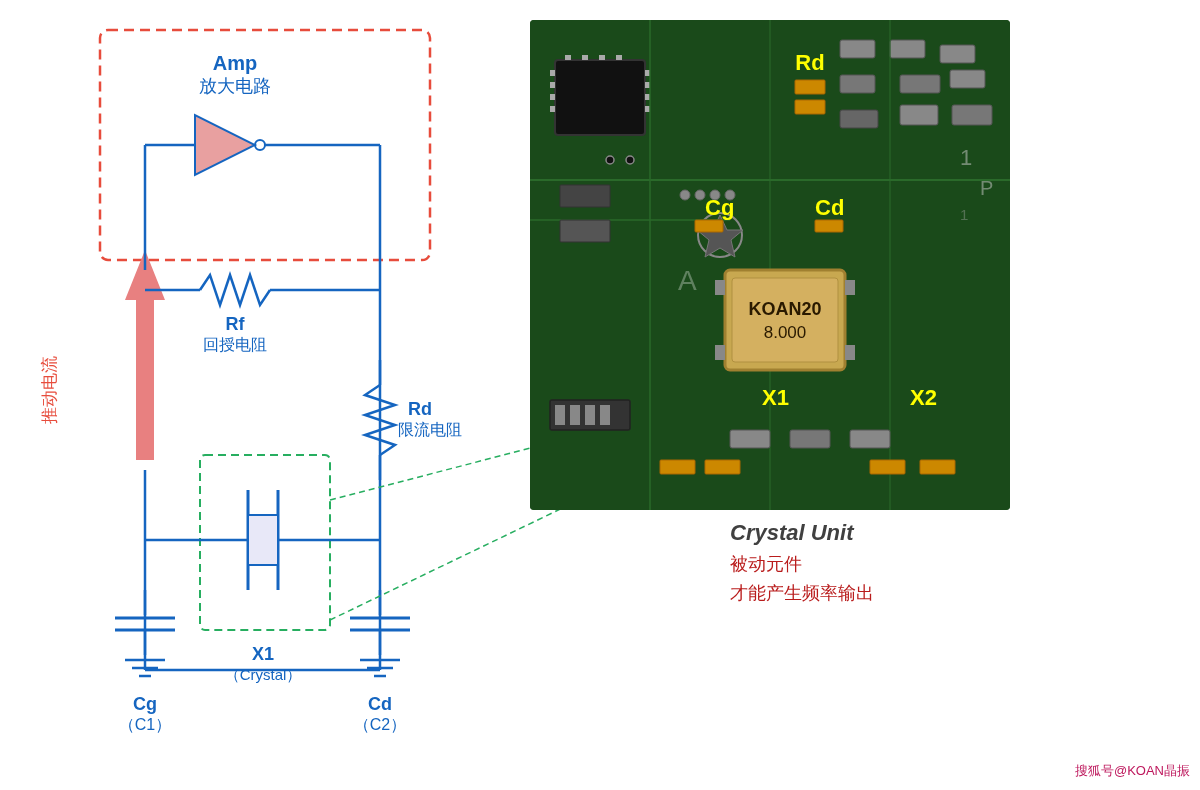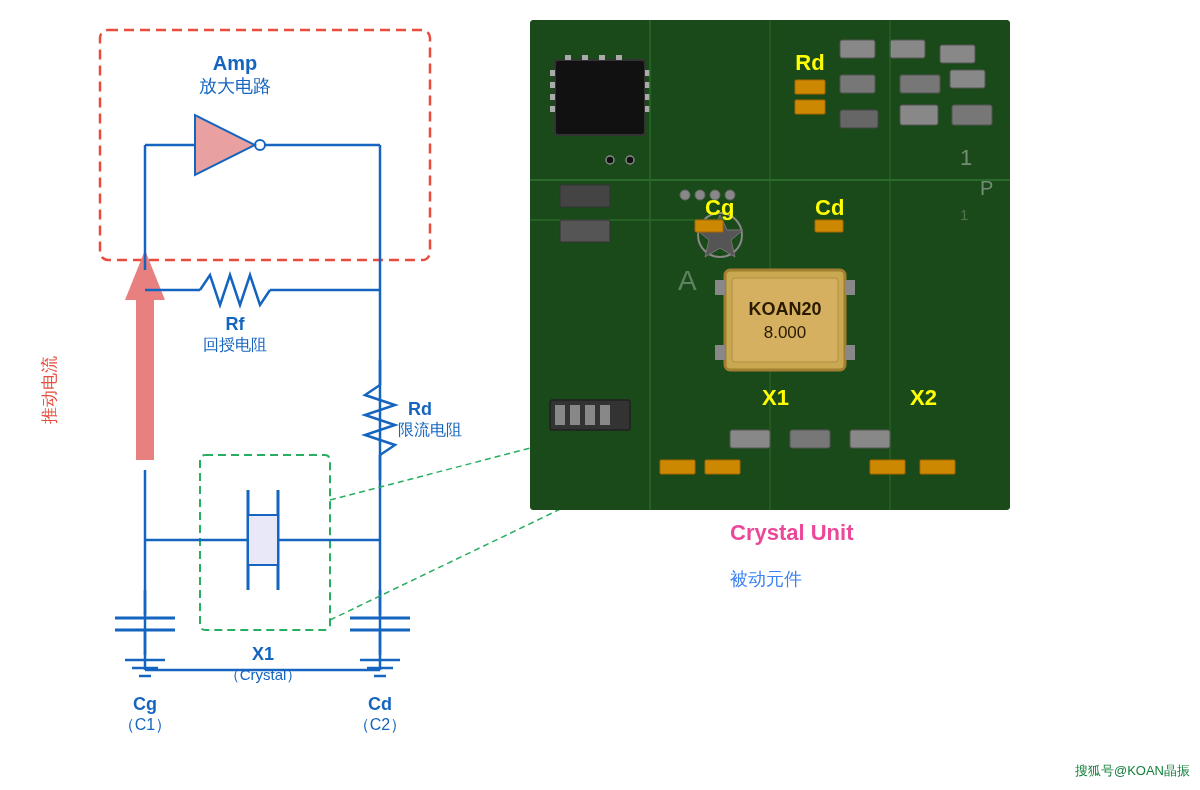--- a/index.html
+++ b/index.html
@@ -11,21 +11,21 @@
       overflow: hidden;
       position: relative;
     }
 
     
     #watermark {
       position: absolute;
       right: 10px;
       bottom: 10px;
       font-size: 13px;
-      color: #15803d;
+      color: #be185d;
     }
 
     
     #circuit-svg {
       position: absolute;
       left: 0;
       top: 0;
       width: 560px;
       height: 790px;
     }
@@ -45,27 +45,28 @@
     
     .crystal-unit-label {
       position: absolute;
       left: 730px;
       top: 520px;
     }
 
     .crystal-unit-title {
       font-size: 22px;
       font-weight: bold;
-      color: #ec4899;
-      margin-bottom: 19px;
+      color: #404040;
+      margin-bottom: 4px;
+      font-style: italic;
     }
 
     .crystal-unit-desc {
       font-size: 18px;
-      color: #3b82f6;
+      color: #b91c1c;
       line-height: 1.6;
     }
   </style>
 </head>
 <body>
 
 <svg id="circuit-svg" viewBox="0 0 560 790" xmlns="http://www.w3.org/2000/svg">
 
   <rect x="100" y="30" width="330" height="230" fill="none" stroke="#e74c3c" stroke-width="2.5" stroke-dasharray="10,6" rx="8"></rect>
 
@@ -253,18 +254,19 @@
     <text x="430" y="145" font-size="22" fill="#ccc" opacity="0.5">1</text>
     <text x="450" y="175" font-size="20" fill="#ccc" opacity="0.5">P</text>
     <text x="430" y="200" font-size="15" fill="#aaa" opacity="0.4">1</text>
   </svg>
 </div>
 
 <div class="crystal-unit-label">
   <div class="crystal-unit-title">Crystal Unit</div>
   <div class="crystal-unit-desc">
     <div>被动元件</div>
+    <div>才能产生频率输出</div>
   </div>
 </div>
 
 <div id="watermark">
   <span>搜狐号@KOAN晶振</span>
 </div>
 
 </body></html>

